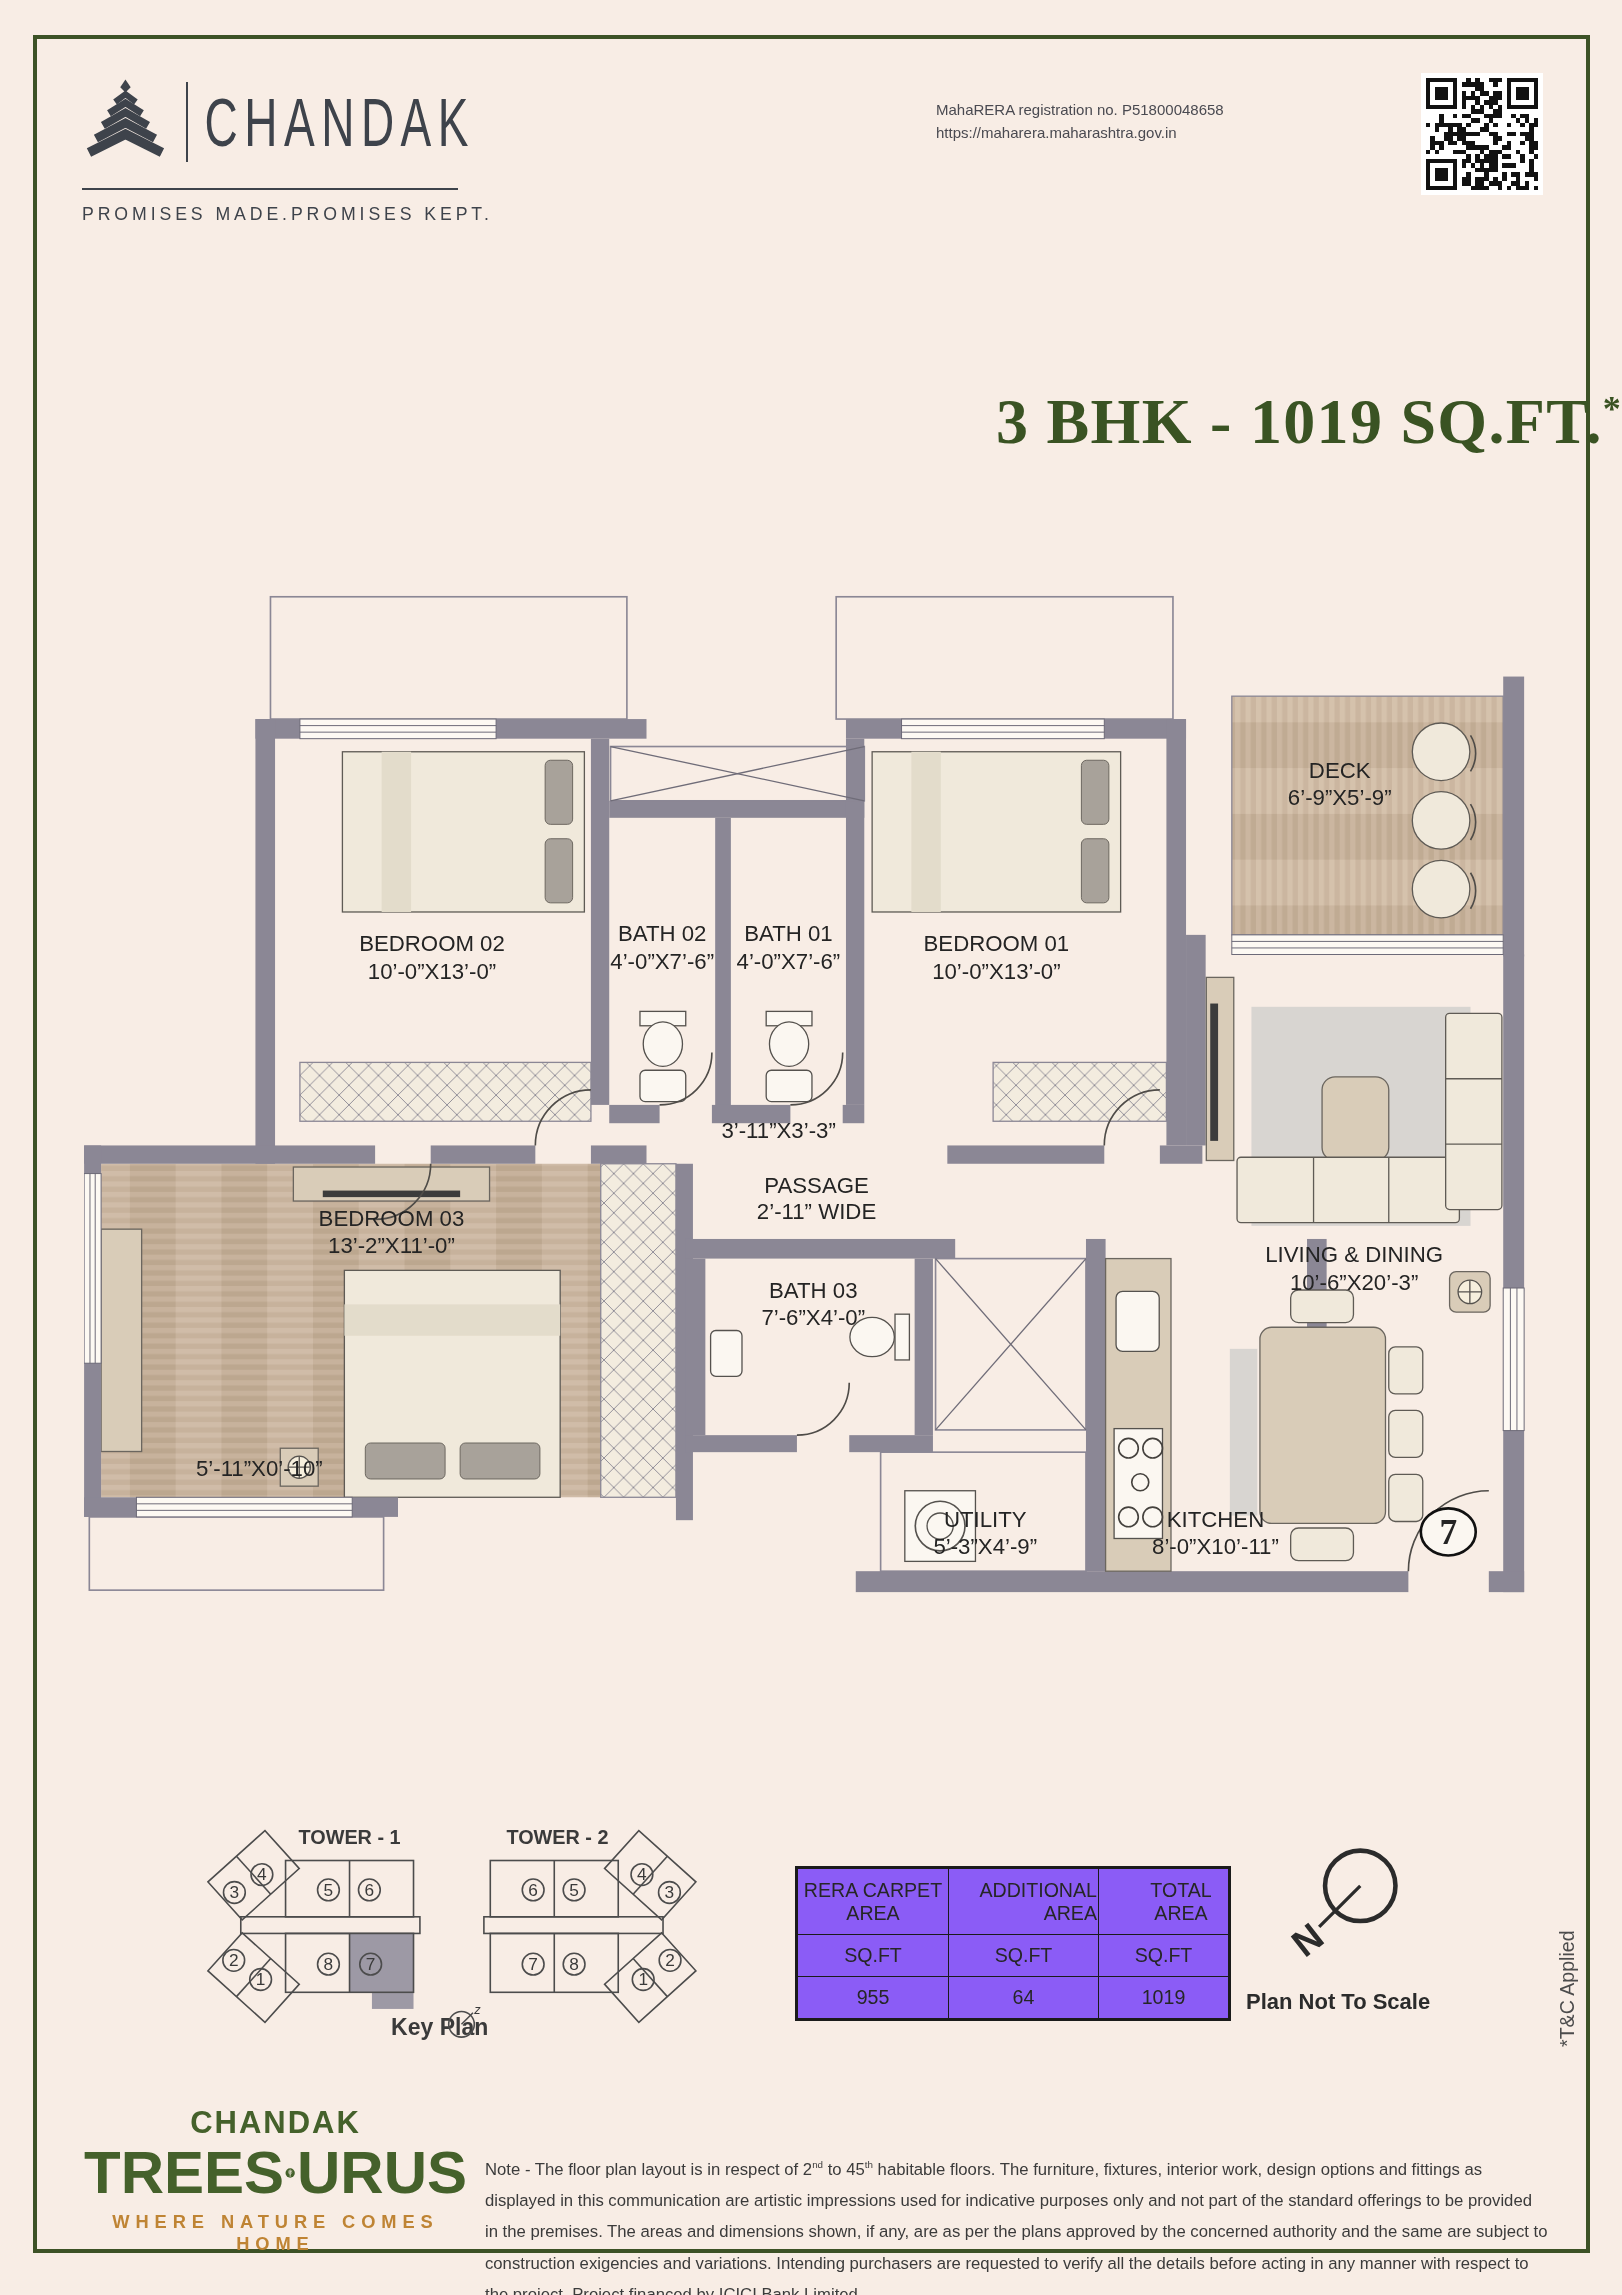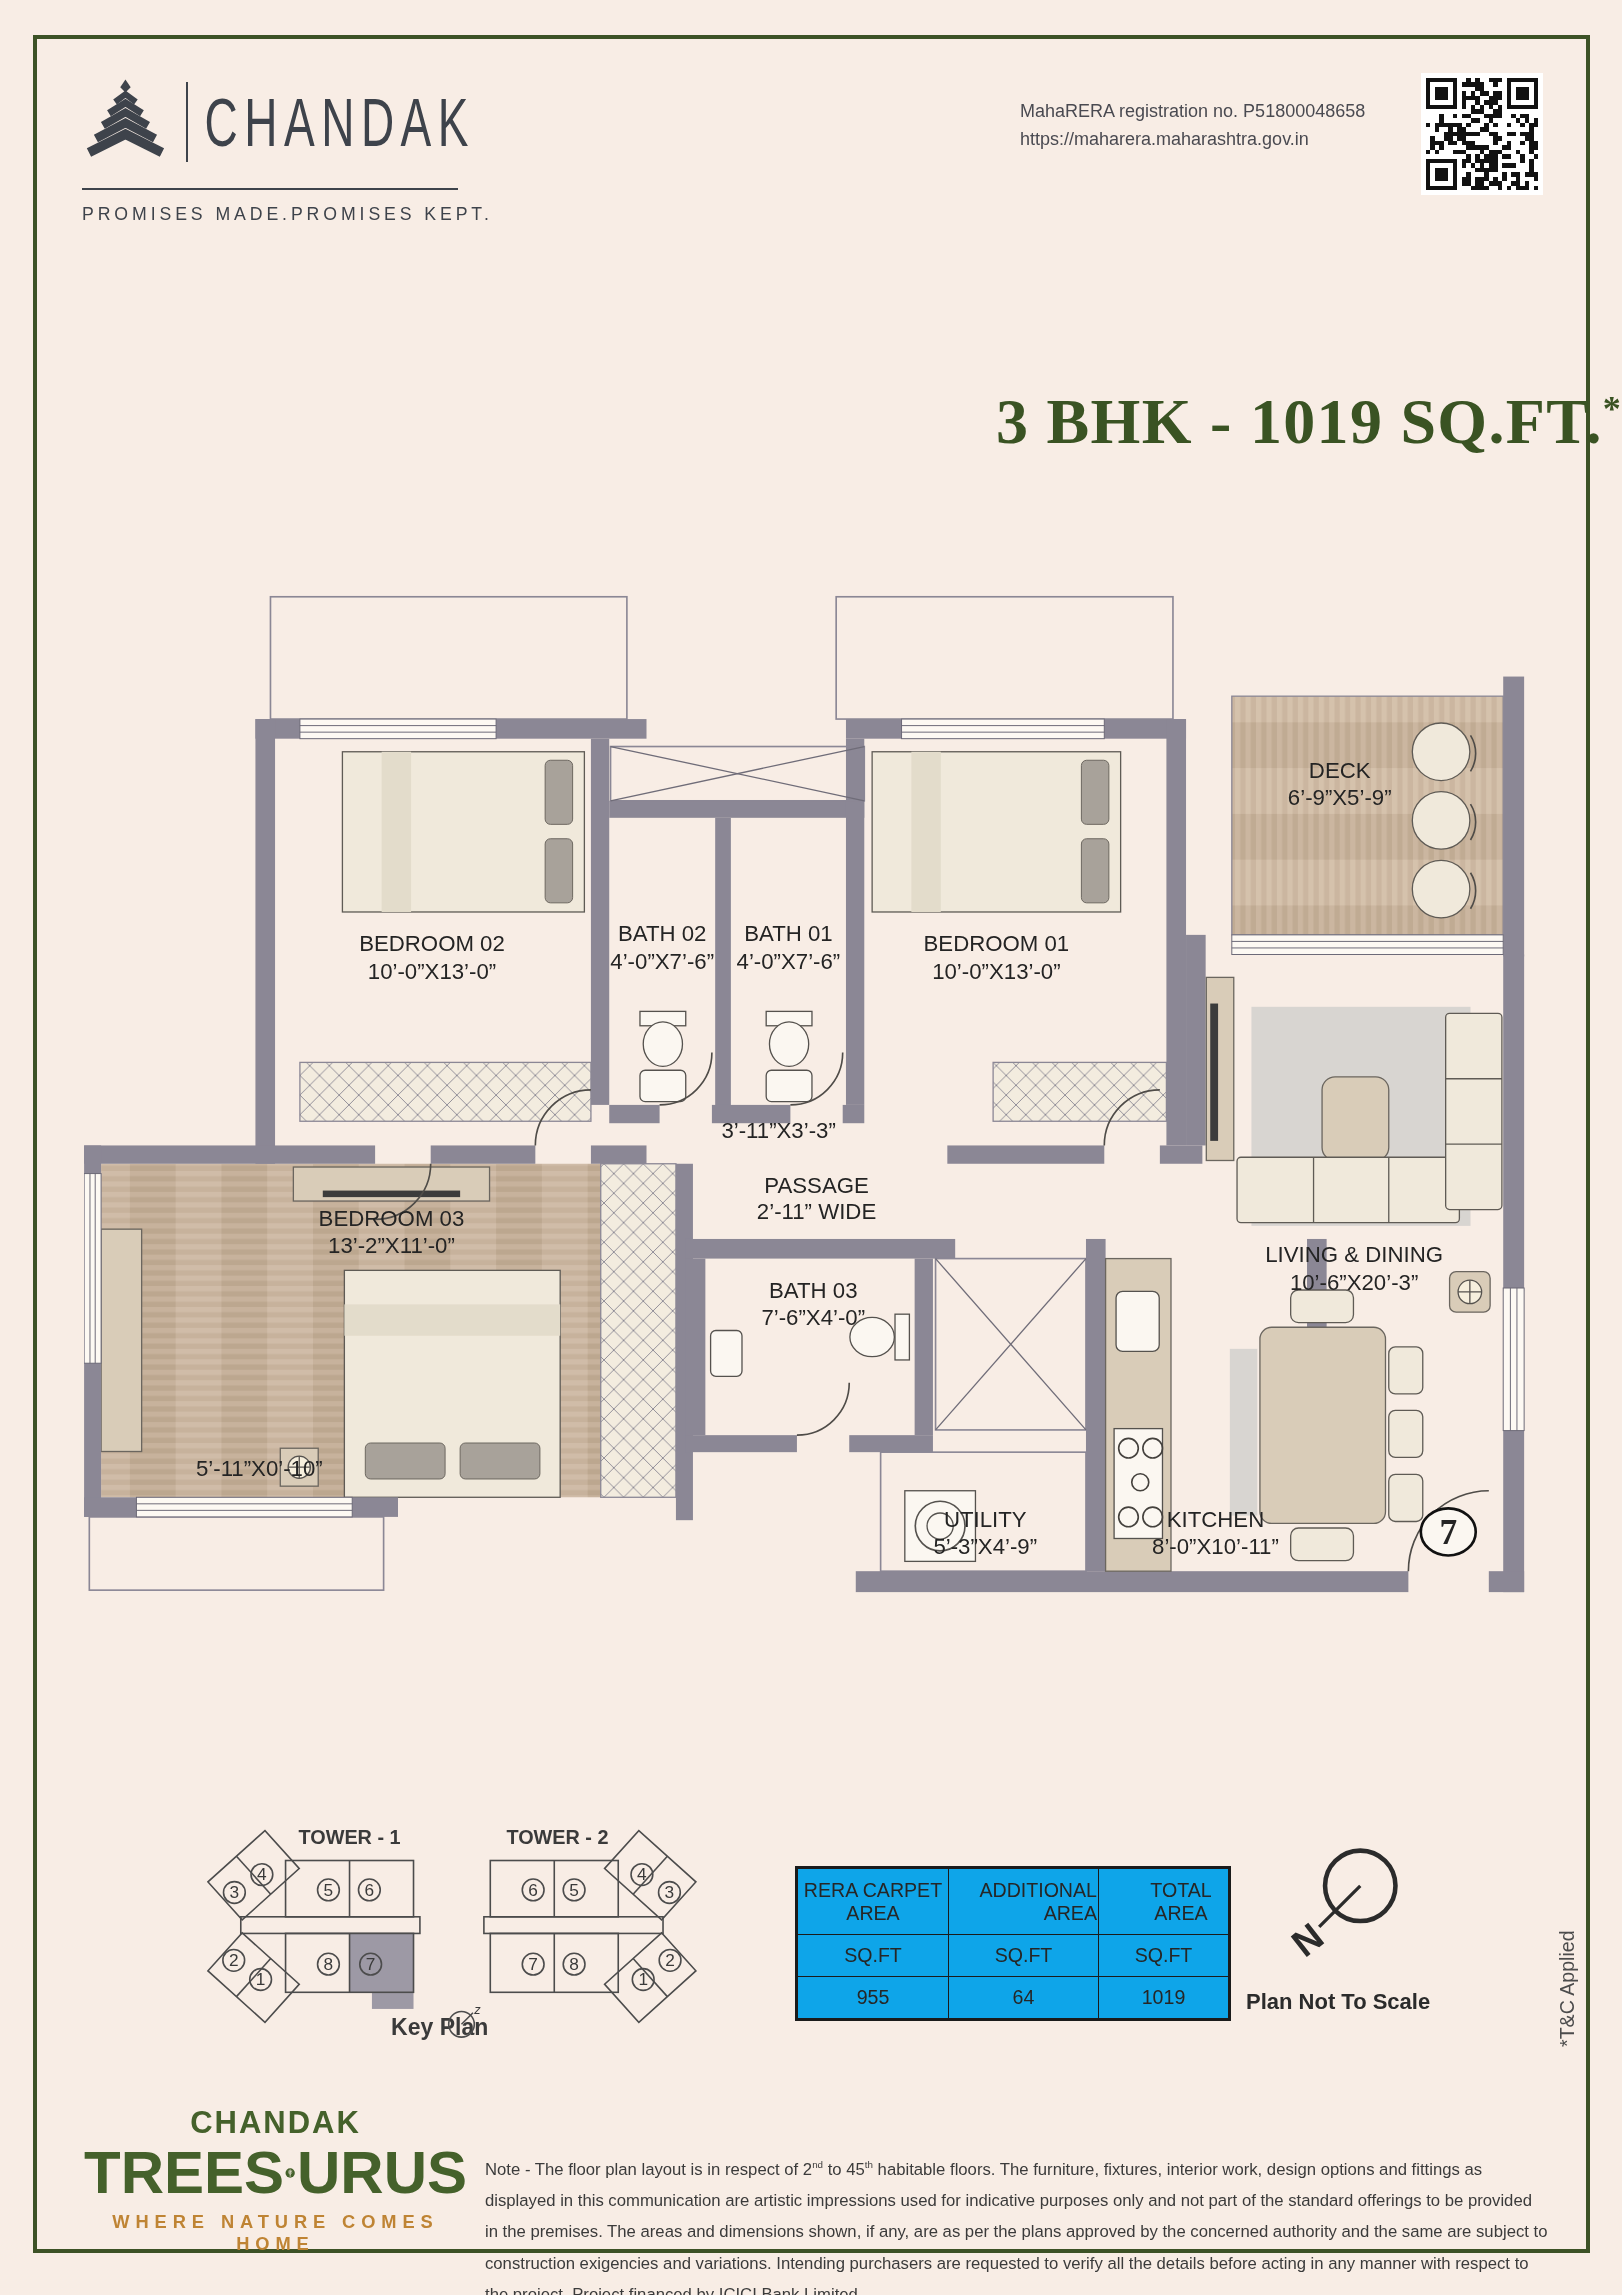--- a/index.html
+++ b/index.html
@@ -5,21 +5,21 @@
   html,body{margin:0;padding:0;background:#e8e0d8;}
   .page{position:relative;width:1622px;height:2295px;background:#f8ede5;font-family:"Liberation Sans",sans-serif;overflow:hidden;}
   .frame{position:absolute;left:33px;top:35px;width:1549px;height:2210px;border:4.6px solid #3d5226;}
   
   .logo-block{position:absolute;left:82px;top:73px;width:393px;}
   .logo-row{display:flex;align-items:center;gap:17px;height:98px;}
   .logo-divider{width:2px;height:80px;background:#3e434b;}
   .brand-word{font-size:46px;font-weight:400;letter-spacing:6.5px;color:#3e434b;transform:scaleY(1.5);transform-origin:center;white-space:nowrap;}
   .logo-rule{width:376px;height:2px;background:#3e434b;margin-top:17px;}
   .tagline{margin-top:14.4px;font-size:17.7px;font-weight:400;letter-spacing:3.9px;color:#3e434b;white-space:nowrap;}
-  .rera-block{position:absolute;left:1020px;top:98px;font-size:18px;font-weight:500;color:#4a4a51;line-height:1.55;}
+  .rera-block{position:absolute;left:936px;top:98px;font-size:15px;font-weight:500;color:#4a4a51;line-height:1.55;}
   .qr-wrap{position:absolute;left:1421px;top:73px;width:122px;height:122px;background:#ffffff;padding:4.6px;box-sizing:border-box;}
   .qr-grid{width:100%;height:100%;display:grid;grid-template-columns:repeat(25,1fr);grid-template-rows:repeat(25,1fr);}
   .qr-grid div{width:100%;height:100%;}
   .qm{background:#111;}
   
   .title{position:absolute;left:0;top:385px;width:1622px;text-align:right;font-family:"Liberation Serif",serif;font-weight:700;font-size:64px;color:#3a5323;letter-spacing:1.3px;}
   .title sup{font-size:36px;}
   
   .plan text{font-family:"Liberation Sans",sans-serif;fill:#242424;}
   .lbl{font-size:34px;text-anchor:middle;}
@@ -34,21 +34,21 @@
   .winline{stroke:#6b6876;stroke-width:1.5;}
   .door{fill:none;stroke:#4f4c48;stroke-width:2.5;}
   .gray{fill:#d8d5d1;}
   .white{fill:#fbf7f1;stroke:#55524e;stroke-width:2;}
   
   .kp text{font-family:"Liberation Sans",sans-serif;fill:#3a3a3a;}
   .kp .outline{fill:none;stroke:#4c4c4c;stroke-width:2.5;}
   .kp .num{font-size:27px;text-anchor:middle;}
   .kp .twr{font-size:31px;font-weight:700;text-anchor:middle;}
   
-  .area-table{position:absolute;left:795px;top:1866px;border-collapse:collapse;background:#0ea5e9;}
+  .area-table{position:absolute;left:795px;top:1866px;border-collapse:collapse;background:#8b5cf6;}
   .area-table td,.area-table th{border:1.6px solid #1b1b1b;font-weight:400;font-size:19.6px;color:#262626;text-align:center;white-space:pre-line;font-family:"Liberation Sans",sans-serif;}
   .area-table .c1{width:148px;}.area-table .c2{width:147px;text-align:right;}.area-table .c3{width:92px;padding-left:36px;}
   .area-table tr.hdr th{height:63px;}
   .area-table tr.mid td{height:39px;}
   .area-table tr.val td{height:39px;}
   .area-table{border:3.3px solid #1b1b1b;}
   .scale-note{position:absolute;left:1246px;top:1989px;width:222px;font-size:22px;font-weight:700;color:#2b2b2b;}
   .tc-note{position:absolute;left:1556px;top:1877px;height:170px;writing-mode:vertical-rl;transform:rotate(180deg);font-size:19.6px;color:#4c4c4c;}
   
   .foot-logo{position:absolute;left:84px;top:2105px;width:383px;text-align:center;color:#45612b;}

